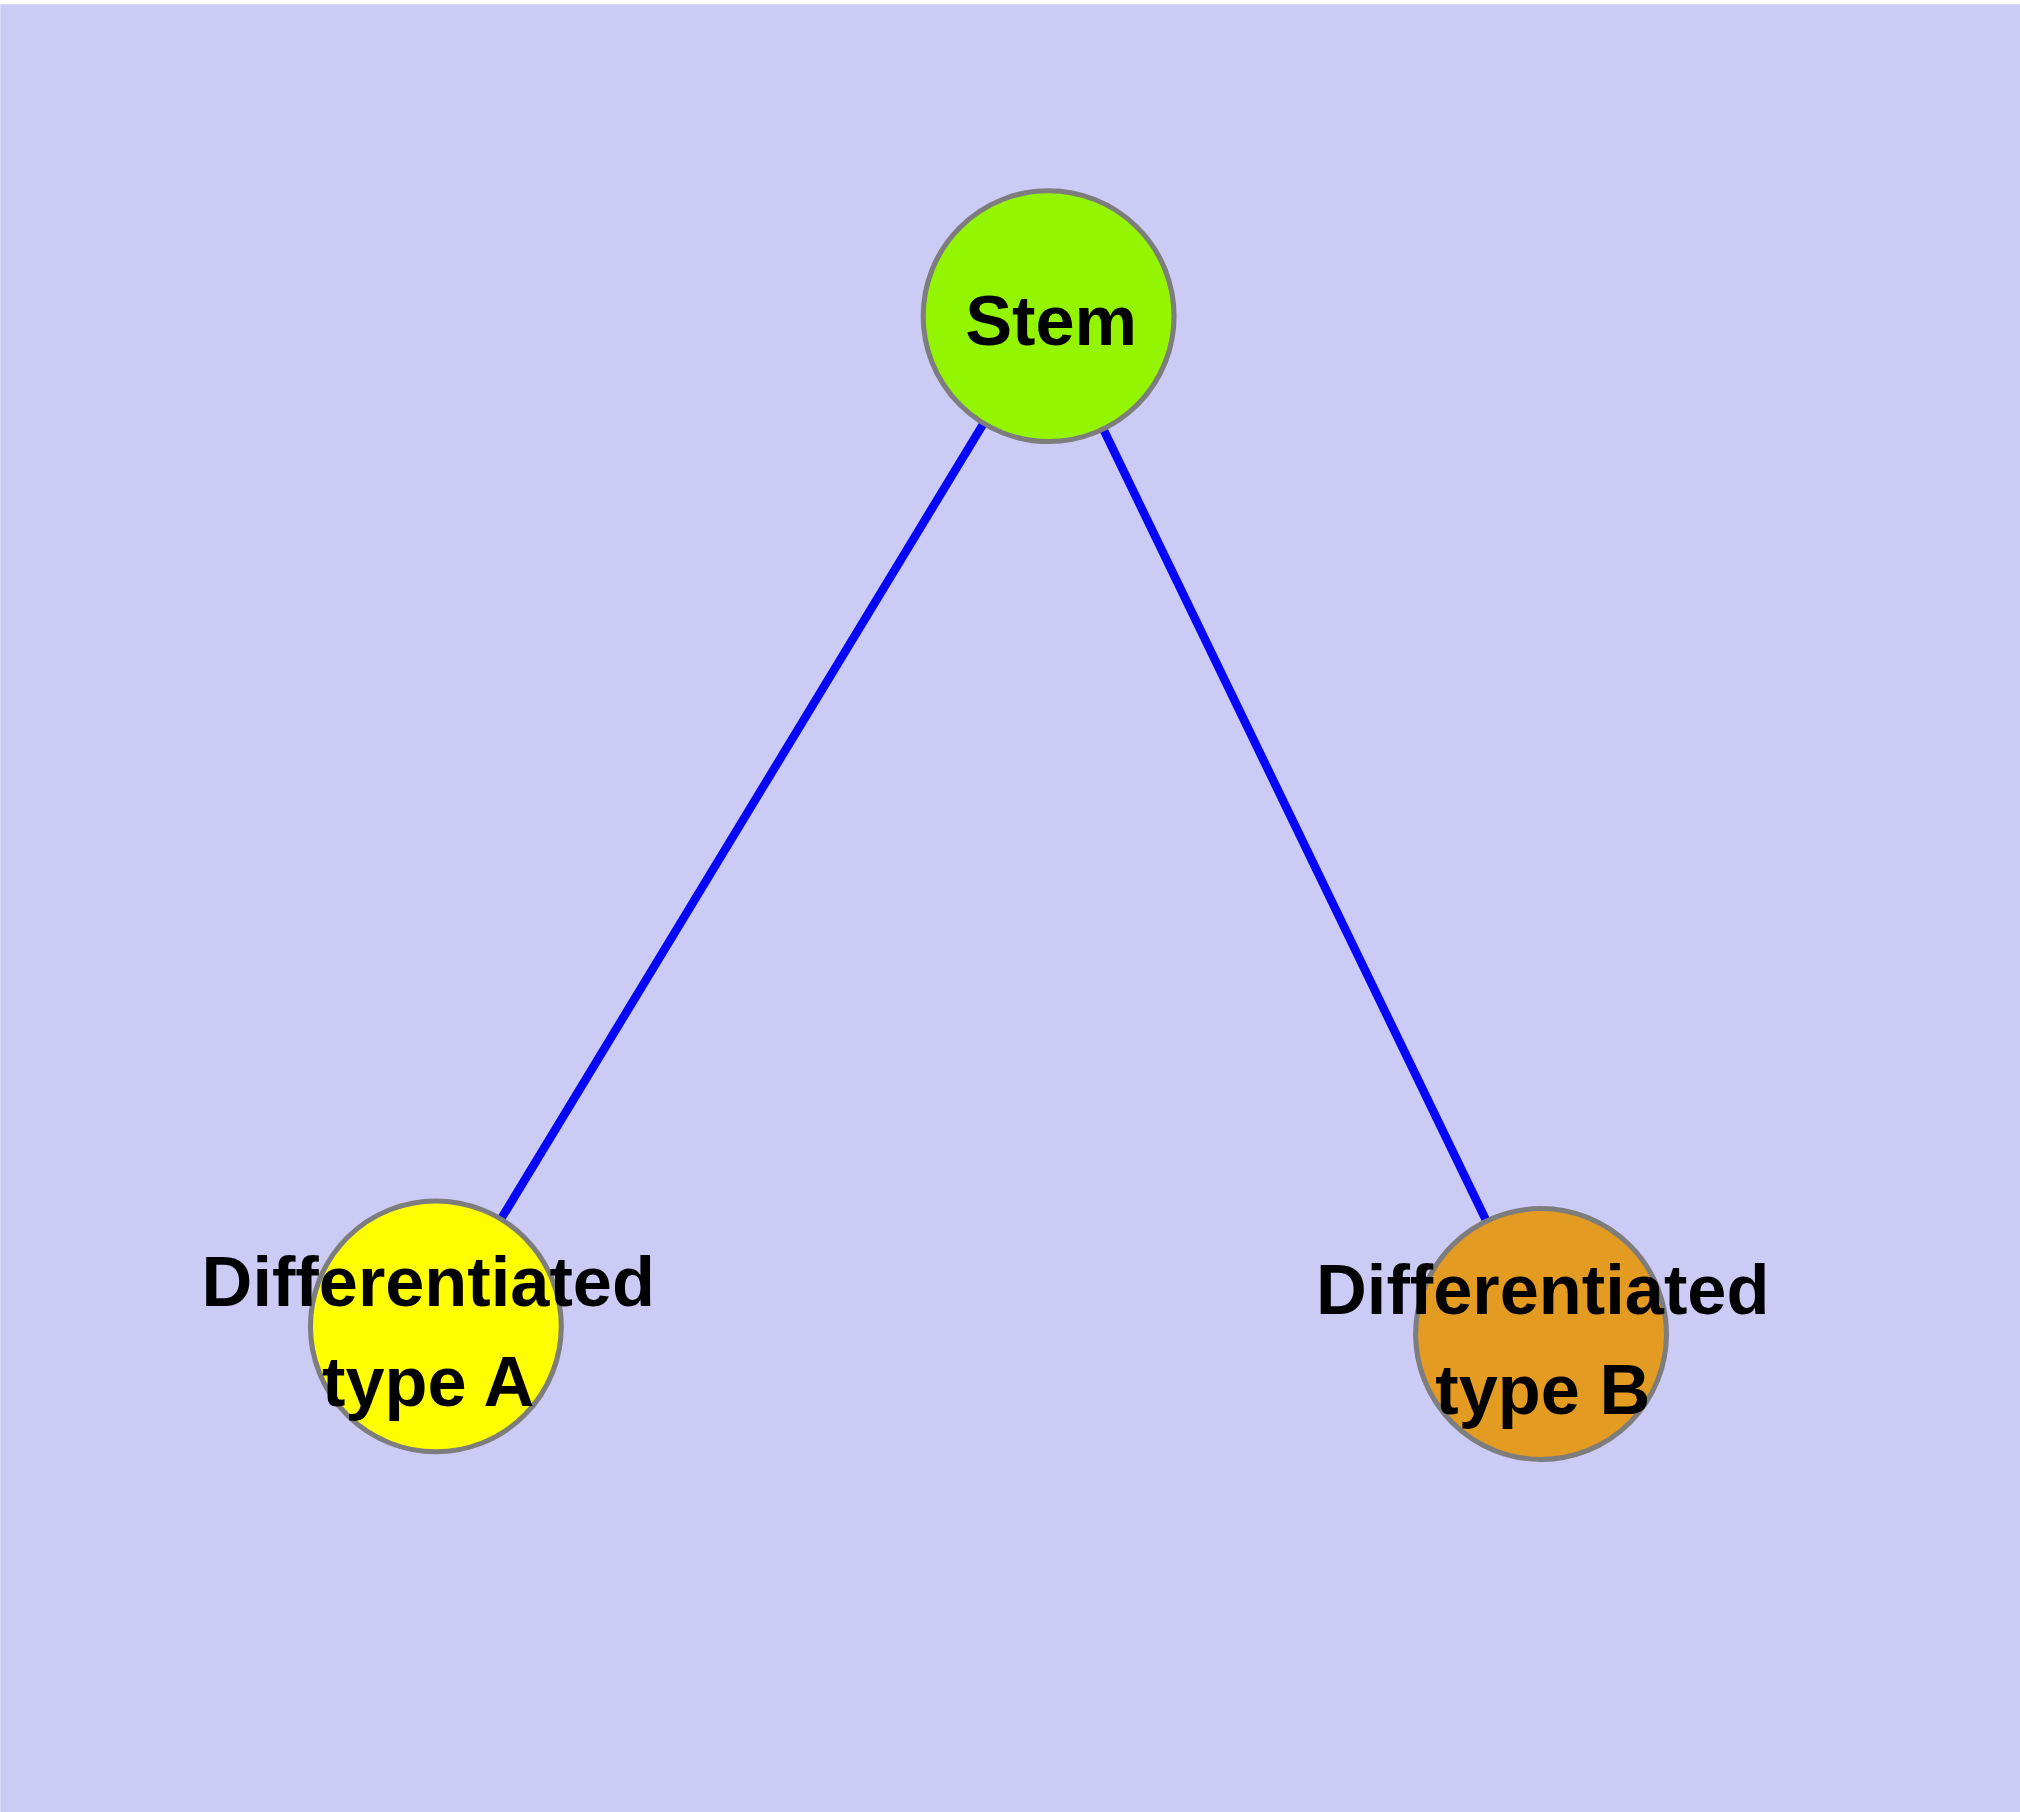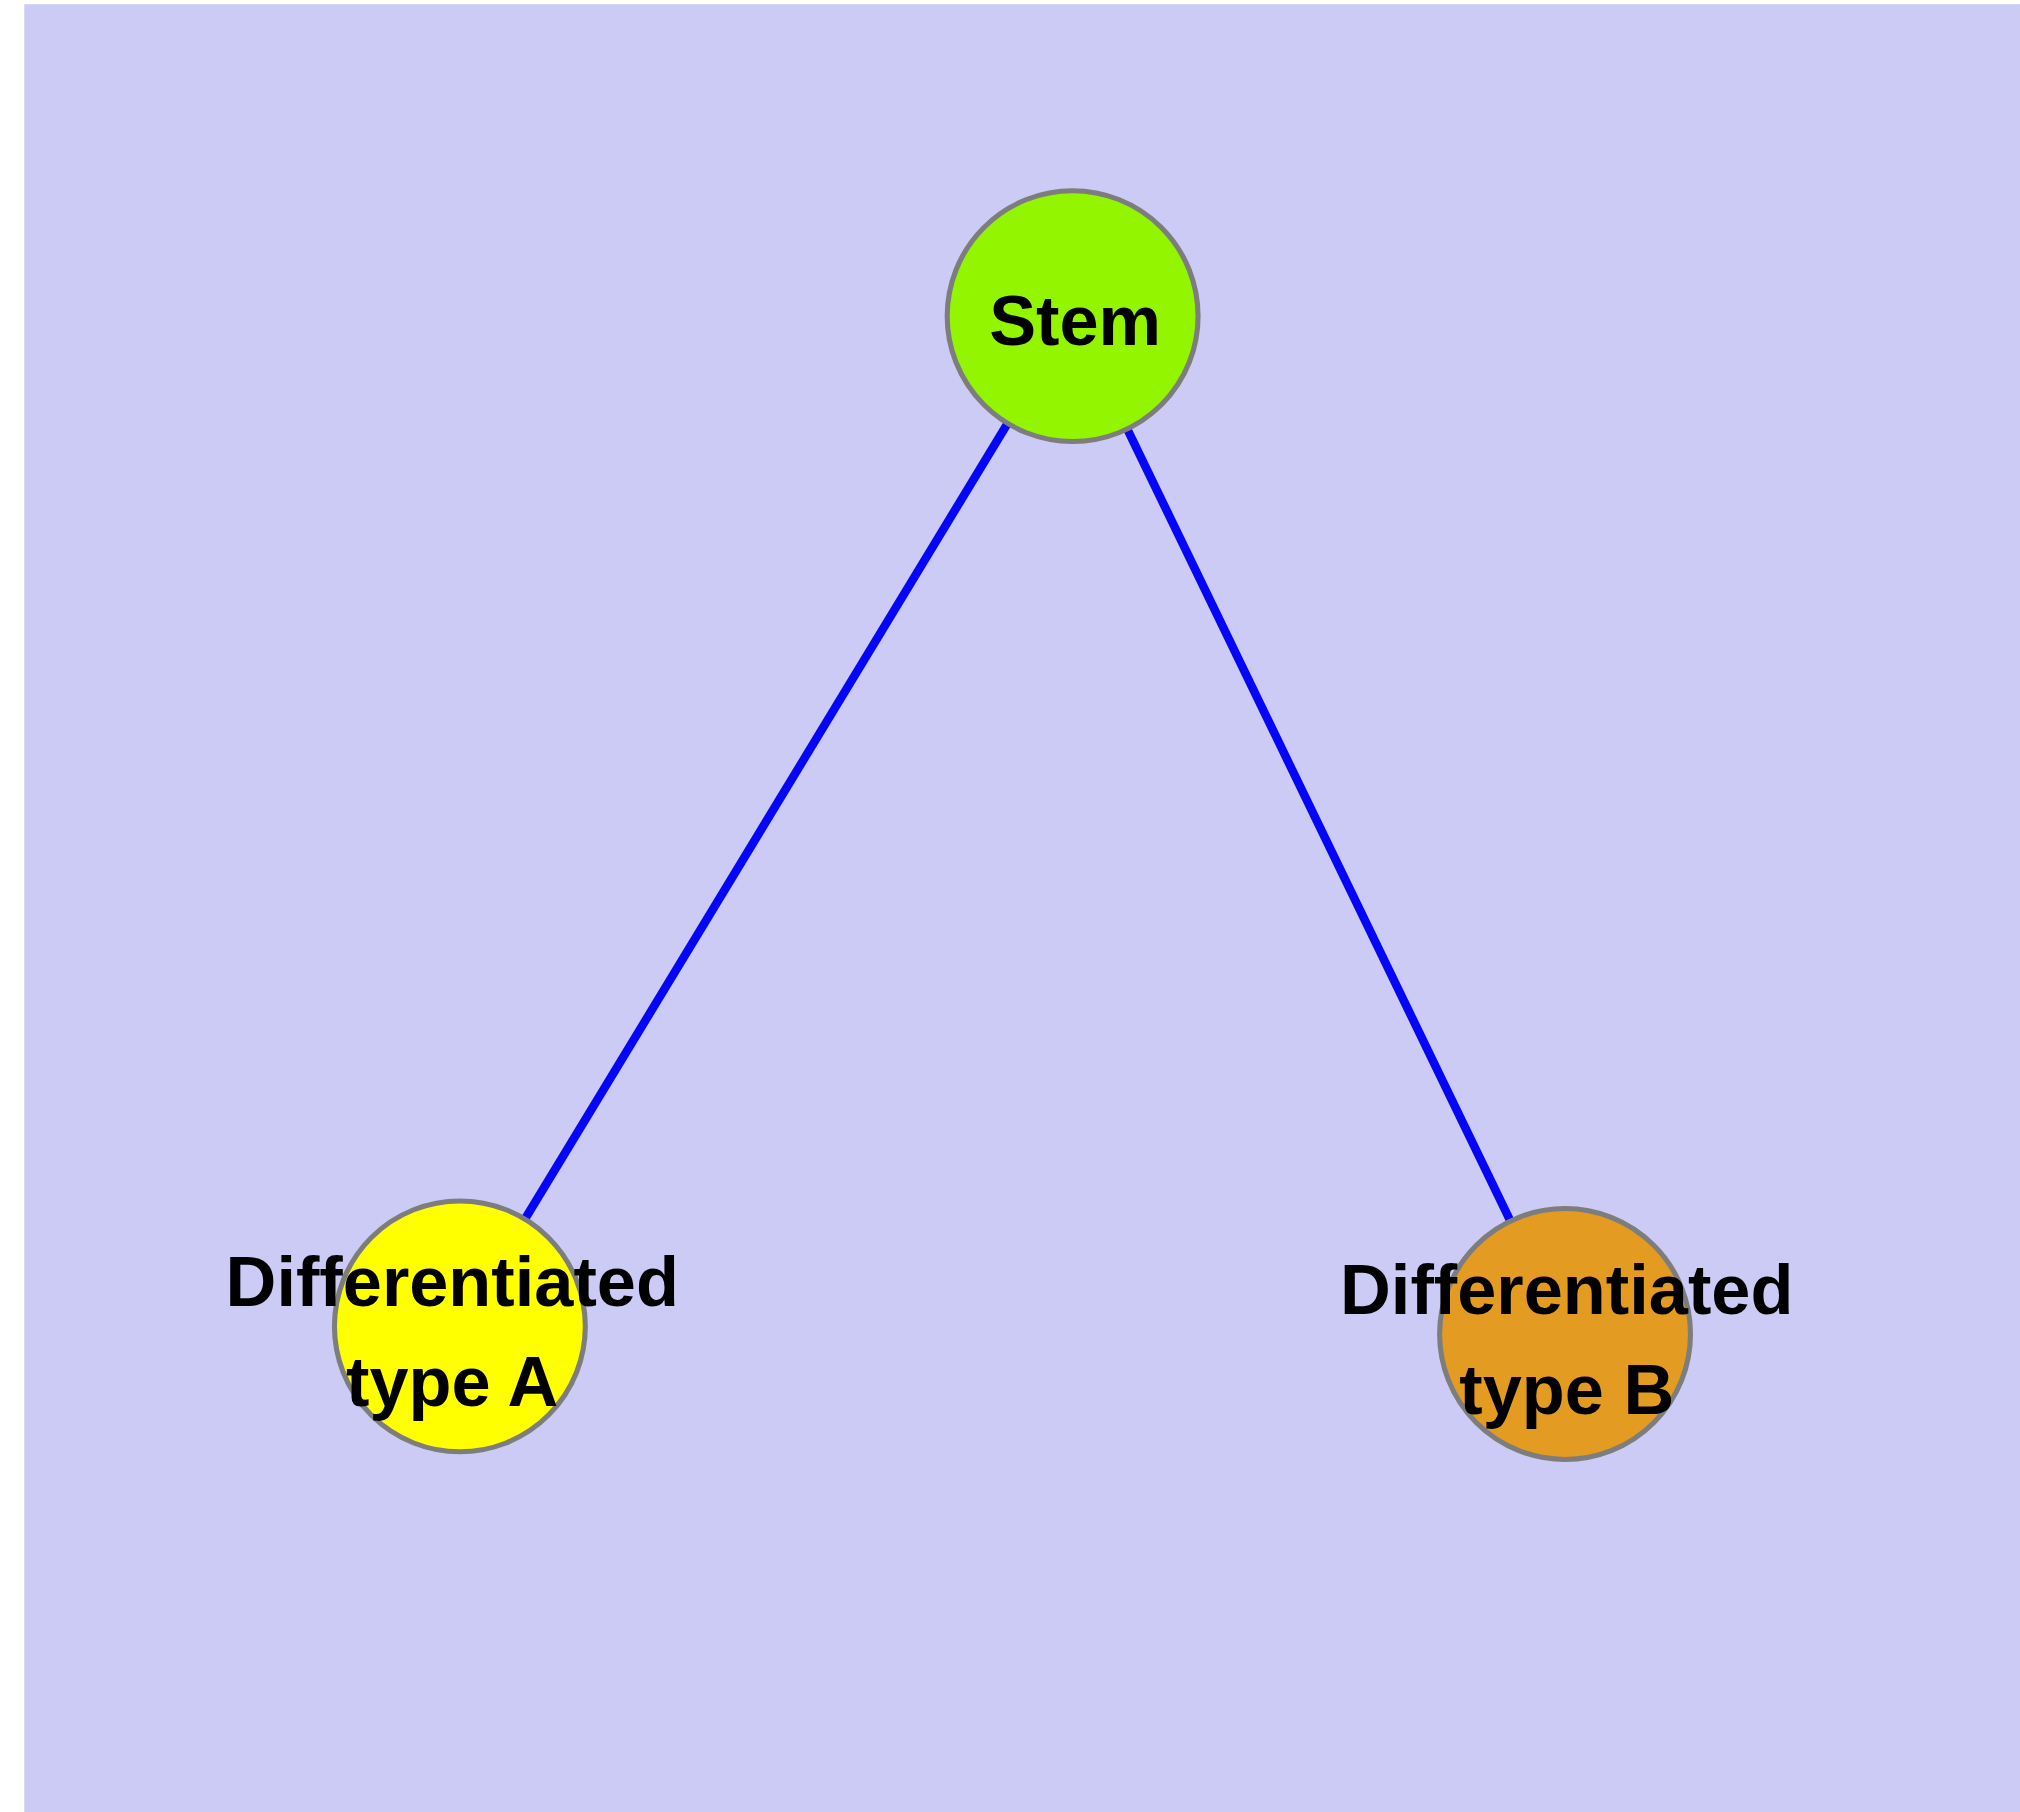--- a/index.html
+++ b/index.html
@@ -4,21 +4,20 @@
 <style>
   html, body {
     margin: 0;
     padding: 0;
     background: #ffffff; 
   }
   .stage {
     width: 1869px;
     height: 1812px;
     position: relative;
-    margin-left: 24px;
   }
   svg {
     display: block;
   }
   .edge {
     stroke-width: 10;
     stroke-linecap: butt;
     fill: none;
   }
   .node {

